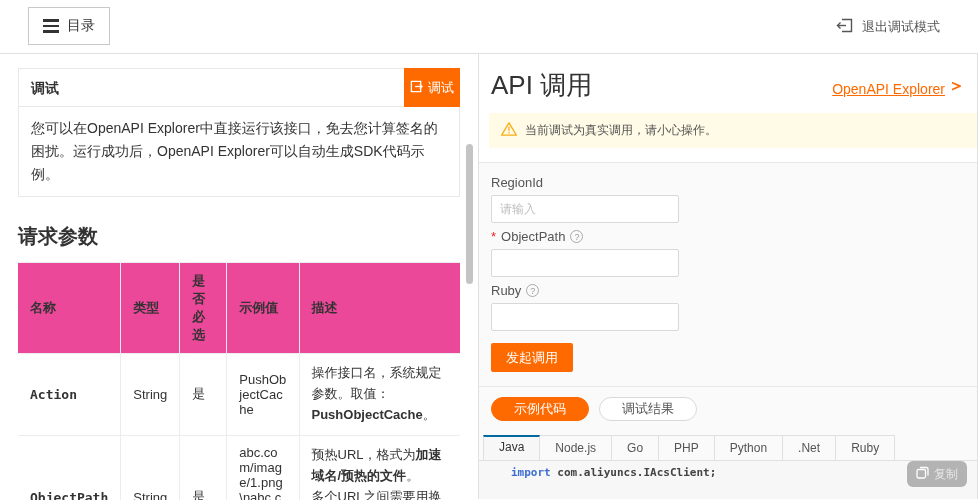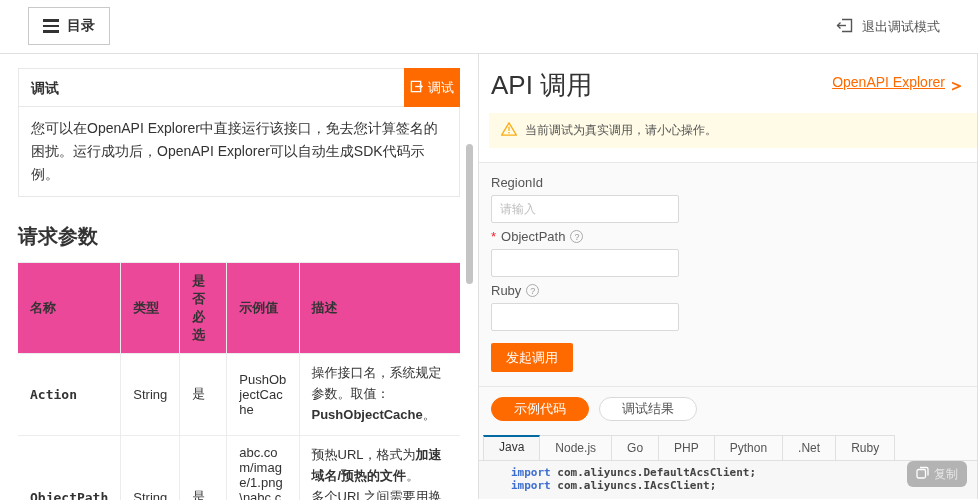--- a/index.html
+++ b/index.html
@@ -3,21 +3,21 @@
 <meta charset="utf-8">
 <style>
   * { margin:0; padding:0; box-sizing:border-box; }
   html,body { width:978px; height:500px; overflow:hidden; background:#fff;
     font-family:"Liberation Sans","DejaVu Sans",sans-serif; color:#333; }
 
   
   .topbar { height:54px; border-bottom:1px solid #e0e0e0; position:relative; background:#fff; }
   .menu-btn { position:absolute; left:28px; top:7px; height:38px; padding:0 14px;
     border:1px solid #c9c9c9; background:#fff; display:flex; align-items:center; gap:8px;
-    font-size:14px; color:#333; cursor:pointer;font-weight:bold; }
+    font-size:14px; color:#333; cursor:pointer; }
   .hamburger { display:flex; flex-direction:column; gap:3px; }
   .hamburger i { display:block; width:16px; height:2.5px; background:#333; }
   .exit-btn { position:absolute; right:38px; top:0; height:54px; display:flex; align-items:center;
     gap:9px; font-size:13px; color:#555; cursor:pointer; }
 
   
   .main { display:flex; height:445px; }
   .left-panel { width:460px; padding:14px 0 0 18px; }
   .scroll-gutter { width:18px; position:relative; }
   .scroll-thumb { position:absolute; left:6px; top:90px; width:7px; height:140px;
@@ -42,21 +42,21 @@
   table.params th:last-child, table.params td:last-child { border-right:none; }
   table.params thead th { background:#ec4899; font-size:13px; font-weight:bold; color:#333; }
   td.pname { font-family:"DejaVu Sans Mono","Liberation Mono",monospace; font-size:12px; font-weight:bold; }
   td.pexample { word-break:break-all; }
   td.pdesc { line-height:1.6; }
   td.pdesc p { margin:0; }
 
   
   .api-header { padding:14px 12px 10px; display:flex; align-items:center; justify-content:space-between; }
   .api-title { font-size:26px; font-weight:500; color:#333; }
-  .explorer-link { display:flex; align-items:flex-start; gap:3px; cursor:pointer; }
+  .explorer-link { display:flex; align-items:flex-end; gap:3px; cursor:pointer; }
   .explorer-link .lnk { color:#FF6A00; font-size:14px; text-decoration:underline; }
   .explorer-link .chev { color:#FF6A00; font-size:17px; font-weight:bold; }
   .warn-banner { margin-left:10px; background:#FFFBE6; padding:9px 12px; display:flex;
     align-items:center; gap:8px; font-size:12px; color:#555; }
 
   
   .form-section { margin-top:14px; border-top:1px solid #e8e8e8; background:#fafafa; flex:1;
     display:flex; flex-direction:column; }
   .form-fields { padding:6px 12px 0; }
   .field-label { font-size:13px; color:#555; margin:6px 0 5px; display:flex; align-items:center; gap:5px; }
@@ -247,19 +247,18 @@
       <div class="code-area">
         <button class="copy-btn">
           <span>
             <svg width="13" height="13" viewBox="0 0 13 13" fill="none">
               <rect x="1" y="3.5" width="8.5" height="8.5" rx="1.5" stroke="#fff" stroke-width="1.3"></rect>
               <path d="M4 1.5 H10.5 A1.5 1.5 0 0 1 12 3 V9.5" stroke="#fff" stroke-width="1.3" fill="none"></path>
             </svg>
           </span>
           <span>复制</span>
         </button>
-        <div class="code-line"><span class="kw">import</span><span> com.aliyuncs.DefaultAcsClient;</span></div>
         <div class="code-line"><span class="kw">import</span><span> com.aliyuncs.IAcsClient;</span></div>
 
       </div>
     </div>
   </div>
 </div>
 
 </body></html>

